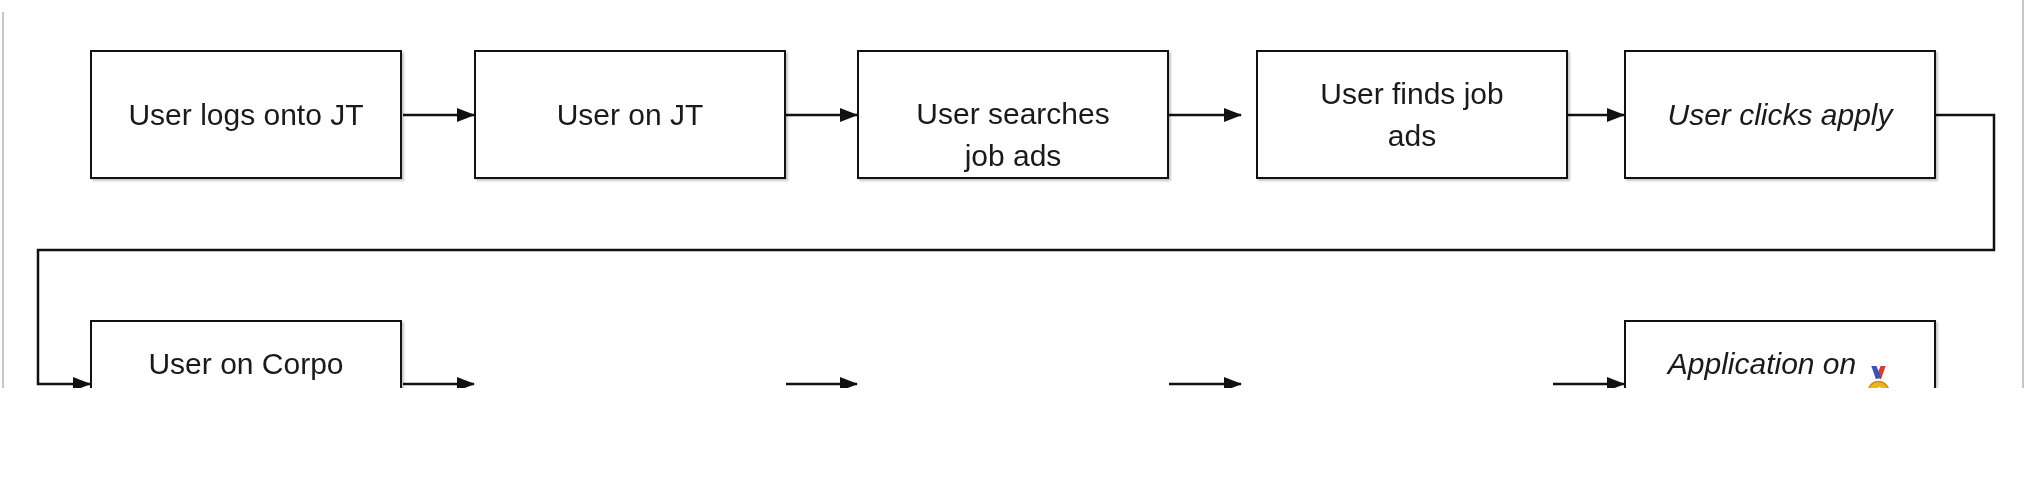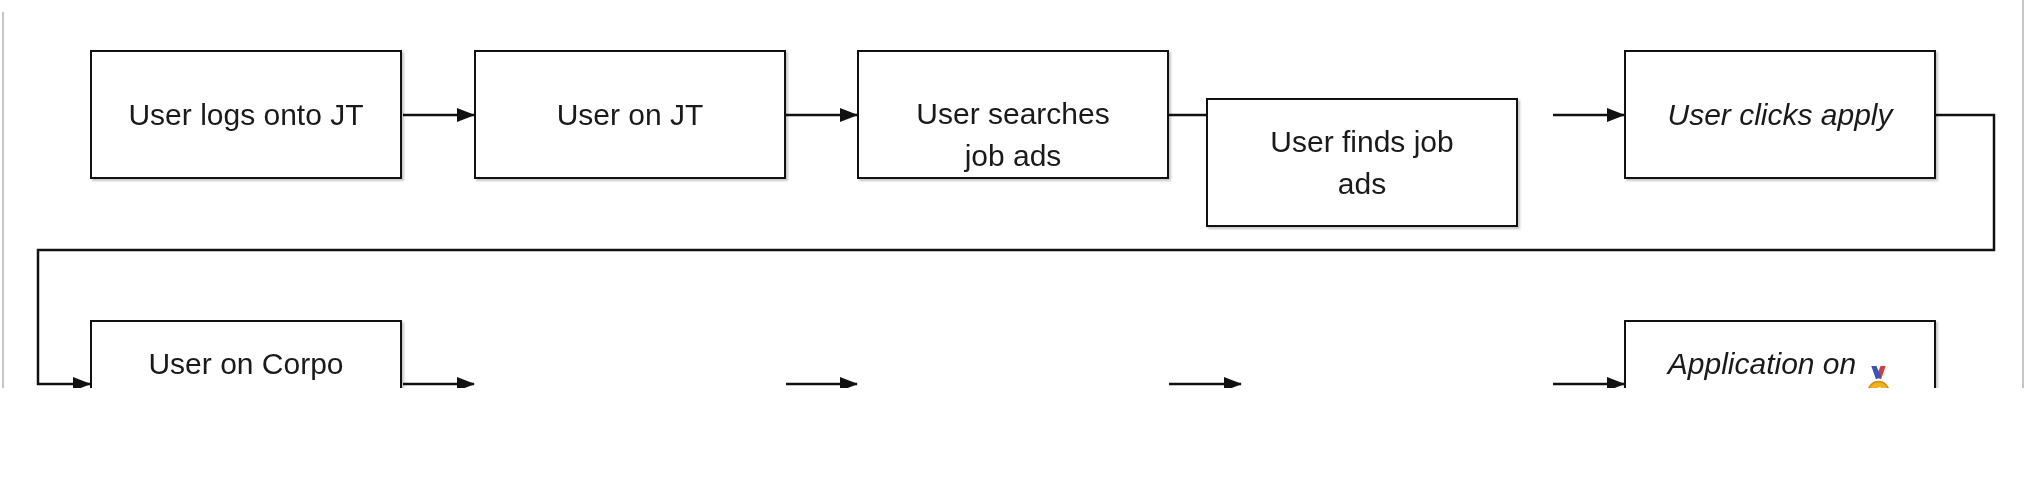--- a/index.html
+++ b/index.html
@@ -50,21 +50,21 @@
     white-space: pre-line;
     font-size: 30px;
     line-height: 42px;
     color: #1a1a1a;
   }
   .r1 { top: 50px; }
   .r2 { top: 320px; }
   .c1 { left: 90px; }
   .c2 { left: 474px; }
   .c3 { left: 857px; align-items: flex-end; }
-  .c4 { left: 1206px; margin-top: 48px; }
+  .c4 { left: 1256px; }
   .c5 { left: 1624px; font-style: italic; }
   .medal {
     display: inline-block;
     vertical-align: -7px;
     margin-left: 9px;
   }
   .medal text {
     font-family: "Liberation Sans", sans-serif;
     font-size: 13px;
     font-weight: bold;

